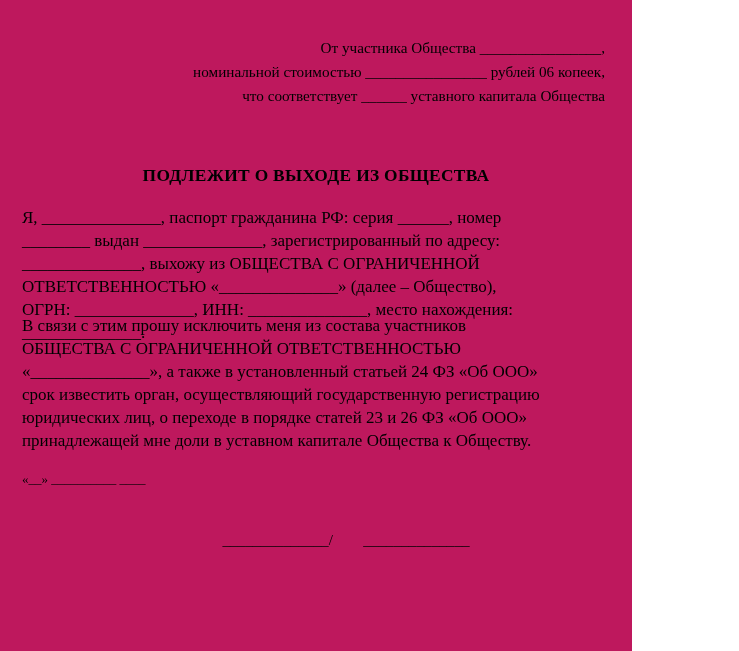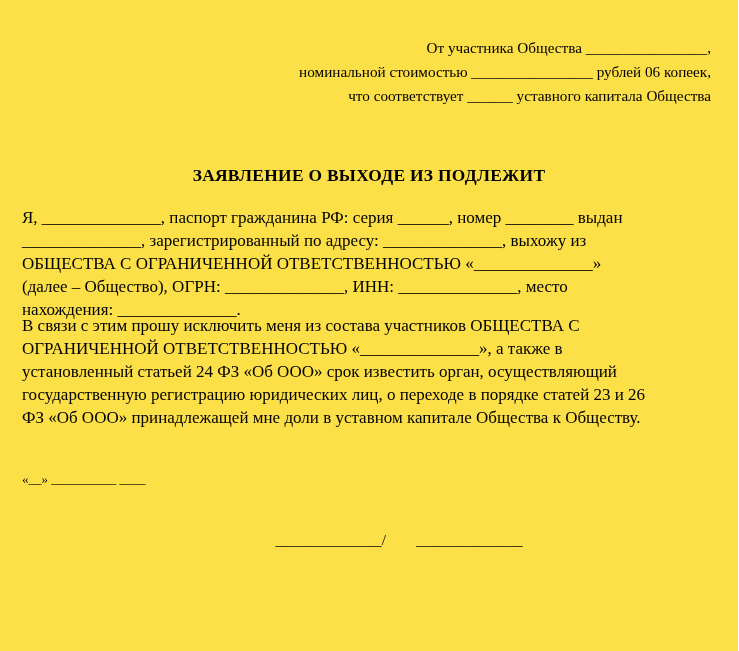--- a/index.html
+++ b/index.html
@@ -8,23 +8,23 @@
     padding: 0;
     background: #ffffff;
   }
   body {
     font-family: "Liberation Serif", "DejaVu Serif", serif;
     color: #000000;
     -webkit-font-smoothing: antialiased;
   }
   #page {
     position: relative;
-    width: 738px;
+    width: 632px;
     height: 651px;
-    background: #fde047;
+    background: #be185d;
     overflow: hidden;
     box-sizing: border-box;
   }
 
   
   .header-block {
     position: absolute;
     left: 22px;
     right: 27px;
     top: 36px;
@@ -100,21 +100,21 @@
 <body>
 
 <div id="page">
 
   <div class="header-block">
     <div class="header-line">От участника Общества ________________,</div>
     <div class="header-line">номинальной стоимостью ________________ рублей 06 копеек,</div>
     <div class="header-line">что соответствует ______ уставного капитала Общества</div>
   </div>
 
-  <div class="doc-title">ЗАЯВЛЕНИЕ О ВЫХОДЕ ИЗ ПОДЛЕЖИТ</div>
+  <div class="doc-title">ПОДЛЕЖИТ О ВЫХОДЕ ИЗ ОБЩЕСТВА</div>
 
   <div class="para para-1">Я, ______________, паспорт гражданина РФ: серия ______, номер ________ выдан ______________, зарегистрированный по адресу: ______________, выхожу из ОБЩЕСТВА С ОГРАНИЧЕННОЙ ОТВЕТСТВЕННОСТЬЮ «______________» (далее – Общество), ОГРН: ______________, ИНН: ______________, место нахождения: ______________.</div>
 
   <div class="para para-2">В связи с этим прошу исключить меня из состава участников ОБЩЕСТВА С ОГРАНИЧЕННОЙ ОТВЕТСТВЕННОСТЬЮ «______________», а также в установленный статьей 24 ФЗ «Об ООО» срок известить орган, осуществляющий государственную регистрацию юридических лиц, о переходе в порядке статей 23 и 26 ФЗ «Об ООО» принадлежащей мне доли в уставном капитале Общества к Обществу.</div>
 
   <div class="date-line">«__» __________ ____</div>
 
   <div class="signature-row">
     <span class="sig-inner">______________/        ______________</span>
   </div>

